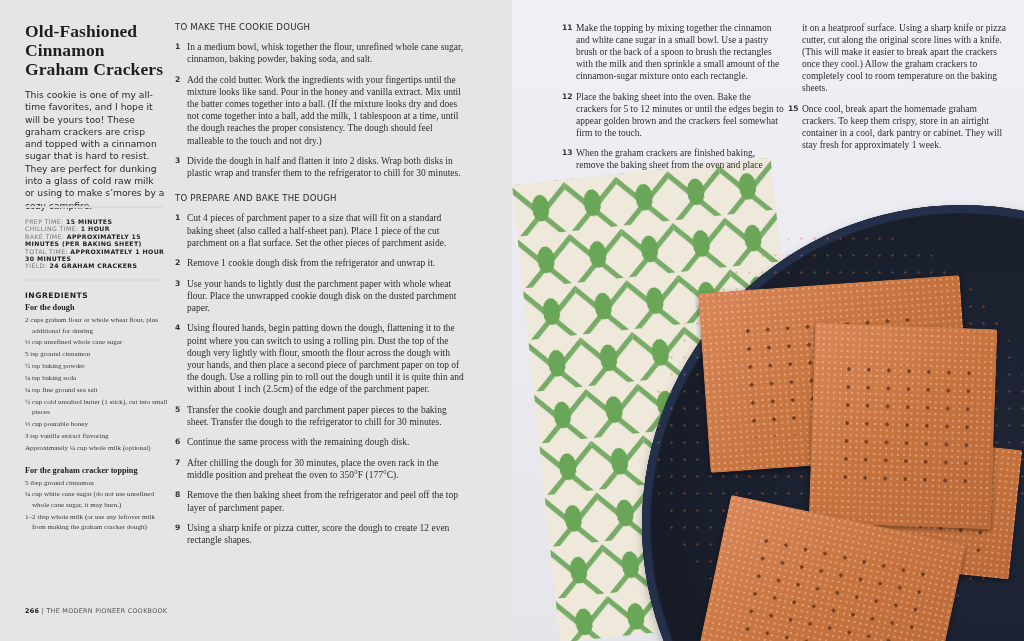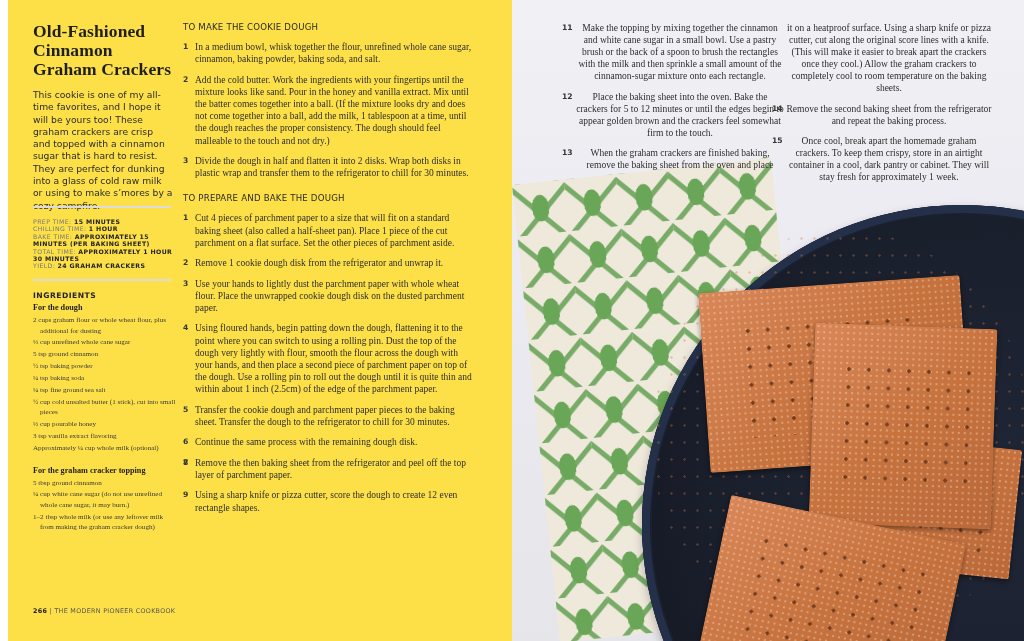--- a/index.html
+++ b/index.html
@@ -1,22 +1,22 @@
 <!DOCTYPE html>
 <html><head>
 <meta charset="utf-8">
 <style>
   html, body { margin: 0; padding: 0; }
   body {
     width: 1024px; height: 641px; overflow: hidden; position: relative;
     background: #ffffff; color: #2a2a2a;
     font-family: "Liberation Serif", serif;
   }
-  .left-page { position: absolute; left: 8px; top: 0; width: 512px; height: 641px; background: #fde047; }
-  .right-page { position: absolute; left: 512px; top: 0; width: 512px; height: 641px; overflow: hidden; text-align: center; }
+  .left-page { position: absolute; left: 0; top: 0; width: 512px; height: 641px; background: #e5e5e5; }
+  .right-page { position: absolute; left: 512px; top: 0; width: 512px; height: 641px; overflow: hidden; }
 
   
   .sidebar { position: absolute; left: 25px; top: 22px; width: 140px; }
   .title {
     font-family: "Liberation Serif", serif; font-weight: bold;
     font-size: 17.5px; line-height: 19px; color: #1e1e1e; margin: 0; letter-spacing: 0.1px;
   }
   .intro {
     font-family: "DejaVu Sans", sans-serif; font-size: 9.2px; line-height: 12.3px;
     color: #2b2b2b; margin-top: 10px;
@@ -59,21 +59,21 @@
   .steps li { position: relative; padding-left: 12px; font-size: 9.5px; line-height: 12.2px; color: #2d2d2d; margin-bottom: 8.2px; }
   .steps li .n {
     position: absolute; left: 0; top: 0;
     font-family: "DejaVu Sans", sans-serif; font-weight: bold; font-size: 7.6px; color: #333;
   }
   .sec2 { margin-top: 14px; }
 
   
   .photo-text { position: absolute; top: 22px; width: 222px; }
   .photo-text.c1 { left: 50px; }
-  .photo-text.c2 { left: 260px; width: 220px; }
+  .photo-text.c2 { left: 276px; width: 220px; }
   .photo-text .steps li { padding-left: 14px; line-height: 12.1px; }
   .c2 .cont { font-size: 9.5px; line-height: 12.1px; color: #2d2d2d; margin: 0 0 8px 14px; }
 
   
   .photo-bg {
     position: absolute; inset: 0;
     background: linear-gradient(180deg, #f1f0f5 0%, #ecebf1 40%, #e6e5ea 100%);
   }
   .napkin {
     position: absolute; left: 0; top: 185px; width: 260px; height: 460px;
@@ -168,21 +168,21 @@
       <li><span class="n">3</span><span>Divide the dough in half and flatten it into 2 disks. Wrap both disks in plastic wrap and transfer them to the refrigerator to chill for 30 minutes.</span></li>
     </ul>
     <div class="sec-head sec2">TO PREPARE AND BAKE THE DOUGH</div>
     <ul class="steps">
       <li><span class="n">1</span><span>Cut 4 pieces of parchment paper to a size that will fit on a standard baking sheet (also called a half-sheet pan). Place 1 piece of the cut parchment on a flat surface. Set the other pieces of parchment aside.</span></li>
       <li><span class="n">2</span><span>Remove 1 cookie dough disk from the refrigerator and unwrap it.</span></li>
       <li><span class="n">3</span><span>Use your hands to lightly dust the parchment paper with whole wheat flour. Place the unwrapped cookie dough disk on the dusted parchment paper.</span></li>
       <li><span class="n">4</span><span>Using floured hands, begin patting down the dough, flattening it to the point where you can switch to using a rolling pin. Dust the top of the dough very lightly with flour, smooth the flour across the dough with your hands, and then place a second piece of parchment paper on top of the dough. Use a rolling pin to roll out the dough until it is quite thin and within about 1 inch (2.5cm) of the edge of the parchment paper.</span></li>
       <li><span class="n">5</span><span>Transfer the cookie dough and parchment paper pieces to the baking sheet. Transfer the dough to the refrigerator to chill for 30 minutes.</span></li>
       <li><span class="n">6</span><span>Continue the same process with the remaining dough disk.</span></li>
-      <li><span class="n">7</span></li>
+      <li><span class="n">7</span><span>After chilling the dough for 30 minutes, place the oven rack in the middle position and preheat the oven to 350°F (177°C).</span></li>
       <li><span class="n">8</span><span>Remove the then baking sheet from the refrigerator and peel off the top layer of parchment paper.</span></li>
       <li><span class="n">9</span><span>Using a sharp knife or pizza cutter, score the dough to create 12 even rectangle shapes.</span></li>
     </ul>
   </div>
 </div>
 
 <div class="right-page">
   <div class="photo-bg"></div>
   <div class="napkin"></div>
   <div class="plate"></div>
@@ -195,17 +195,16 @@
   <div class="photo-text c1">
     <ul class="steps">
       <li><span class="n">11</span><span>Make the topping by mixing together the cinnamon and white cane sugar in a small bowl. Use a pastry brush or the back of a spoon to brush the rectangles with the milk and then sprinkle a small amount of the cinnamon-sugar mixture onto each rectangle.</span></li>
       <li><span class="n">12</span><span>Place the baking sheet into the oven. Bake the crackers for 5 to 12 minutes or until the edges begin to appear golden brown and the crackers feel somewhat firm to the touch.</span></li>
       <li><span class="n">13</span><span>When the graham crackers are finished baking, remove the baking sheet from the oven and place</span></li>
     </ul>
   </div>
   <div class="photo-text c2">
     <div class="cont">it on a heatproof surface. Using a sharp knife or pizza cutter, cut along the original score lines with a knife. (This will make it easier to break apart the crackers once they cool.) Allow the graham crackers to completely cool to room temperature on the baking sheets.</div>
     <ul class="steps">
-      <li><span class="n">14</span><span>Remove the second baking sheet from the refrigerator and repeat the baking process.</span></li>
       <li><span class="n">15</span><span>Once cool, break apart the homemade graham crackers. To keep them crispy, store in an airtight container in a cool, dark pantry or cabinet. They will stay fresh for approximately 1 week.</span></li>
     </ul>
   </div>
 </div>
 
 </body></html>

